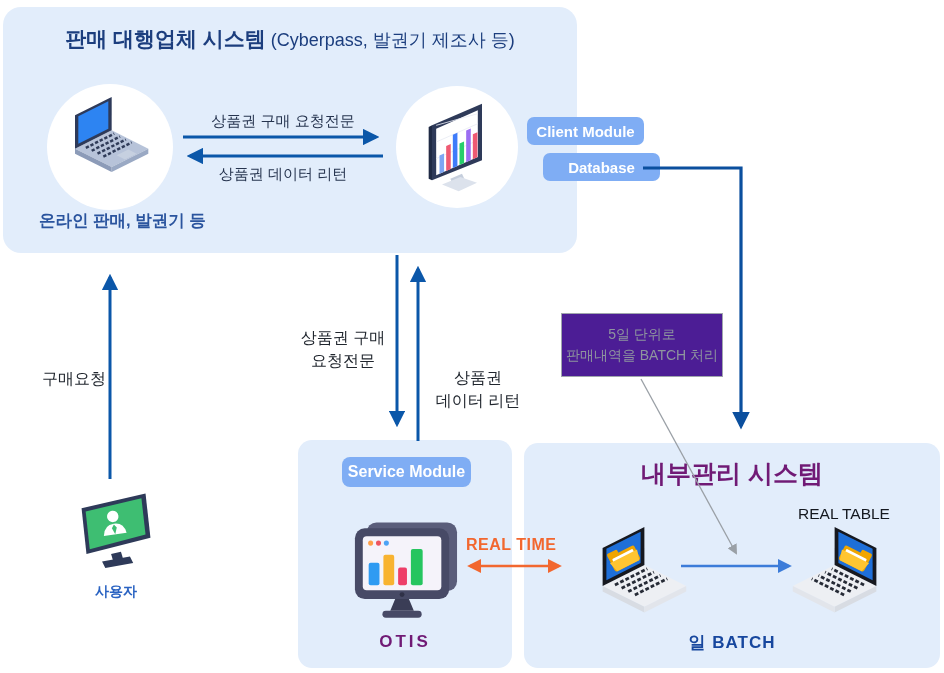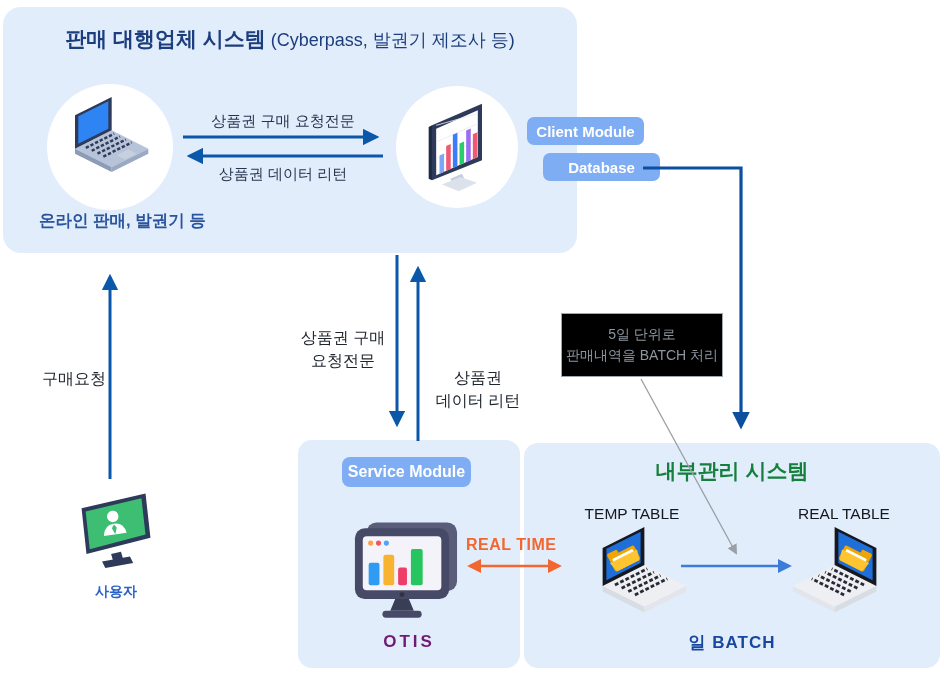--- a/index.html
+++ b/index.html
@@ -23,40 +23,40 @@
   #lbl-online{left:36px;top:203px;width:230px;text-align:left;color:#2a549e;font-size:16.5px;font-weight:600;}
   .pill{position:absolute;width:117px;height:28px;border-radius:7px;background:#7fadf4;color:#fff;
         font-size:15px;font-weight:bold;display:flex;align-items:center;justify-content:center;text-align:center;}
   #pill-client{left:524px;top:110px;}
   #pill-db{left:524px;top:146px;margin-left:16px;}
   
   .mid-label{position:absolute;color:#20262e;font-size:16px;font-weight:500;text-align:center;line-height:23px;}
   #mid-request{left:293px;top:326px;width:100px;}
   #mid-return{left:428px;top:326px;width:100px;margin-top:40px;}
   #lbl-buy{left:30px;top:367px;width:88px;}
-  #note-box{position:absolute;left:561px;top:313px;width:162px;height:64px;background:#000000;
+  #note-box{position:absolute;left:561px;top:313px;width:162px;height:64px;background:#4c1d95;
             border:1.4px solid #a0a6ad;color:#8e959e;font-size:14px;text-align:center;
             line-height:21px;padding-top:10px;box-sizing:border-box;z-index:6;}
   
   #user-figure{left:75px;top:482px;width:82px;height:95px;}
   #lbl-user{left:72px;top:583px;width:88px;text-align:center;color:#2a63c2;font-size:14px;font-weight:bold;}
   
-  #service-box{left:298px;top:440px;width:214px;height:228px;border-radius:14px;padding-left:8px;}
+  #service-box{left:298px;top:440px;width:214px;height:228px;border-radius:14px;}
   #pill-service{position:absolute;left:44px;top:17px;width:129px;height:30px;border-radius:8px;background:#7fadf4;
         color:#fff;font-size:16px;font-weight:bold;display:flex;align-items:center;justify-content:center;}
   #otis-icon{position:absolute;left:53px;top:82px;width:108px;height:104px;}
   #lbl-otis{position:absolute;left:0;top:192px;width:100%;text-align:center;color:#701a75;
             font-size:17px;font-weight:bold;letter-spacing:3px;}
   
   #lbl-realtime{left:466px;top:536px;width:102px;color:#f2672f;font-size:16px;
                 font-weight:bold;z-index:6;letter-spacing:0.5px;}
   
   #internal-box{left:524px;top:443px;width:416px;height:225px;border-radius:14px;}
-  #internal-title{position:absolute;left:0;top:14px;width:100%;text-align:center;color:#15803d;
-                  font-size:21px;font-weight:bold;}
+  #internal-title{position:absolute;left:0;top:14px;width:100%;text-align:center;color:#701a75;
+                  font-size:25px;font-weight:bold;}
   .table-label{position:absolute;top:62px;width:160px;text-align:center;color:#14181f;font-size:15.5px;font-weight:500;}
   #lbl-temp{left:28px;}
   #lbl-real{left:240px;}
   .lap{position:absolute;top:84px;width:125px;height:114px;}
   #lap-temp{left:56px;}
   #lap-real{left:250px;transform:scaleX(-1);}
   #lbl-daybatch{position:absolute;left:0;top:188px;width:100%;text-align:center;color:#17479e;
                 font-size:17px;font-weight:bold;letter-spacing:1px;}
   
   #arrow-layer{position:absolute;left:0;top:0;width:944px;height:673px;z-index:5;pointer-events:none;}
@@ -172,21 +172,20 @@
       <path d="M45,78 h14 l5,12 h-24 z" fill="#3a3d56"></path>
       <rect x="32" y="90" width="40" height="7" rx="3.5" fill="#474a66"></rect>
     </svg>
     <div id="lbl-otis">OTIS</div>
   </div>
 
   <div id="lbl-realtime" class="abs">REAL TIME</div>
 
   <div id="internal-box" class="box">
     <div id="internal-title">내부관리 시스템</div>
-    <div id="lbl-temp" class="table-label">TEMP TABLE</div>
     <div id="lbl-real" class="table-label">REAL TABLE</div>
 
     <svg id="lap-temp" class="lap" viewBox="0 0 120 120">
       <polygon points="18,62 62,40 106,62 62,84" fill="#edeff3"></polygon>
       <polygon points="18,62 62,84 62,90 18,68" fill="#d8dce3"></polygon>
       <polygon points="62,84 106,62 106,68 62,90" fill="#e2e5eb"></polygon>
       <g stroke="#262b36" stroke-width="3" stroke-dasharray="4 2.2">
         <line x1="31" y1="61" x2="65" y2="44"></line>
         <line x1="38" y1="64.5" x2="72" y2="47.5"></line>
         <line x1="45" y1="68" x2="79" y2="51"></line>

